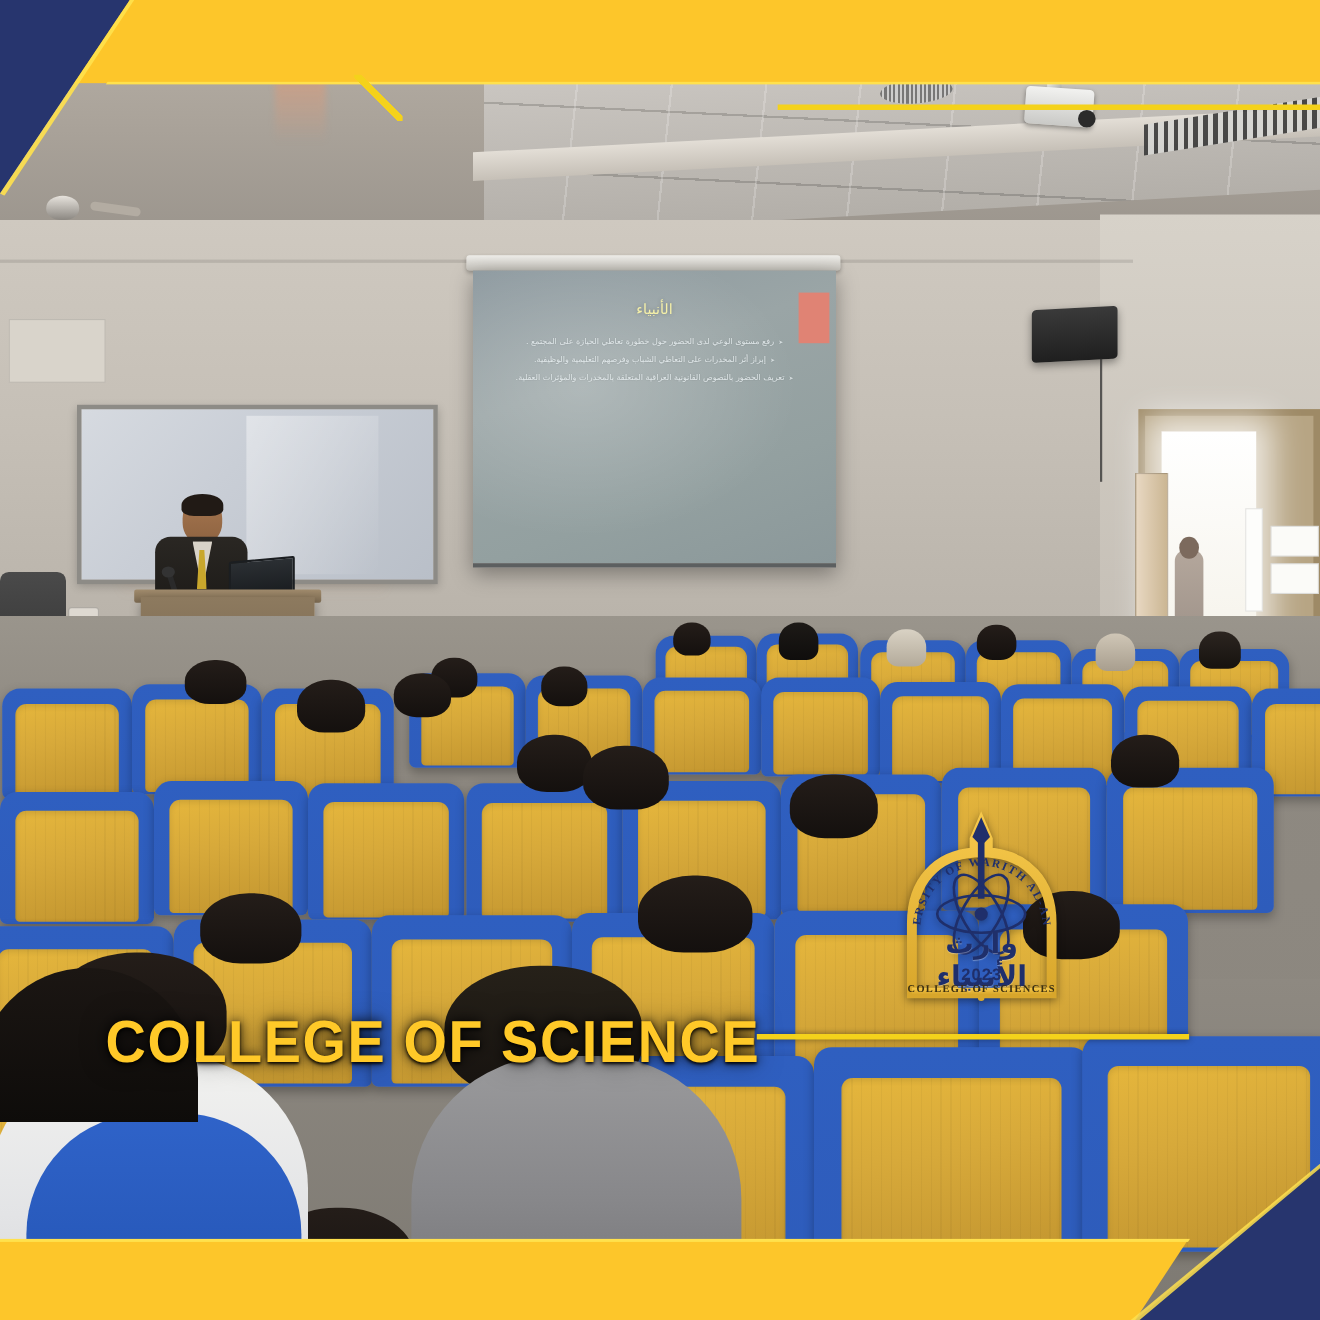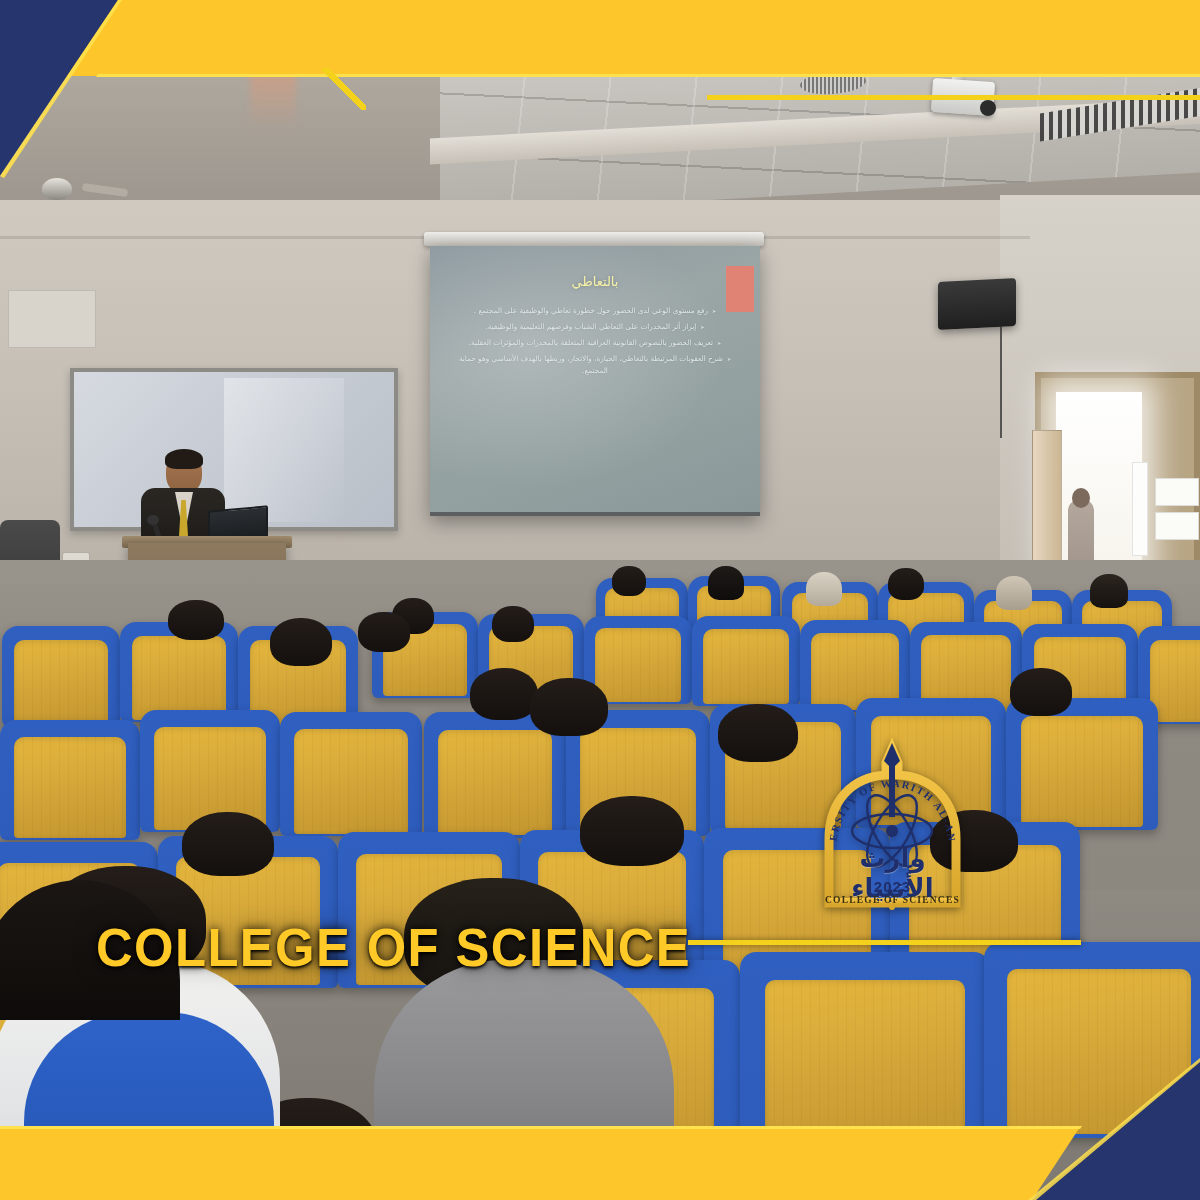--- a/index.html
+++ b/index.html
@@ -391,26 +391,25 @@
     <div class="wb-reflect"></div>
 
     <div class="speaker-box"></div>
     <div class="speaker-cable"></div>
 
     <div class="screen-case"></div>
     <div class="screen">
       <div class="sheen"></div>
       <div class="slide">
         <div class="slide-accent"></div>
-        <div class="slide-title">بالتعاطي</div>
+        <div class="slide-title">الأنبياء</div>
         <ul>
-          <li>رفع مستوى الوعي لدى الحضور حول خطورة تعاطي والوظيفية على المجتمع .</li>
+          <li>رفع مستوى الوعي لدى الحضور حول خطورة تعاطي الحيازة على المجتمع .</li>
           <li>إبراز أثر المخدرات على التعاطي الشباب وفرصهم التعليمية والوظيفية.</li>
           <li>تعريف الحضور بالنصوص القانونية العراقية المتعلقة بالمخدرات والمؤثرات العقلية.</li>
-          <li>شرح العقوبات المرتبطة بالتعاطي، الحيازة، والاتجار، وربطها بالهدف الأساسي وهو حماية المجتمع.</li>
         </ul>
       </div>
     </div>
 
     <div class="door-frame"></div>
     <div class="door-light"></div>
     <div class="corridor-person"></div>
     <div class="corridor-head"></div>
     <div class="door-leaf">
       

